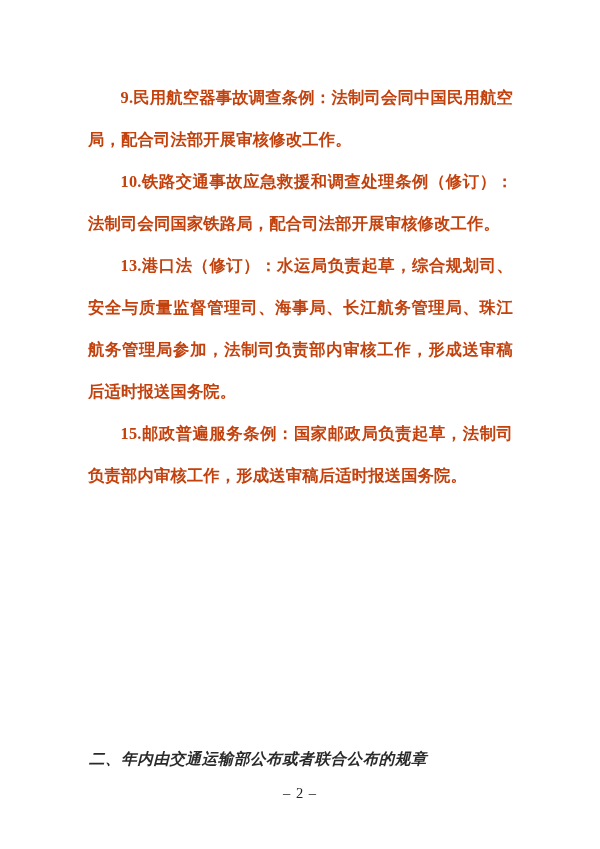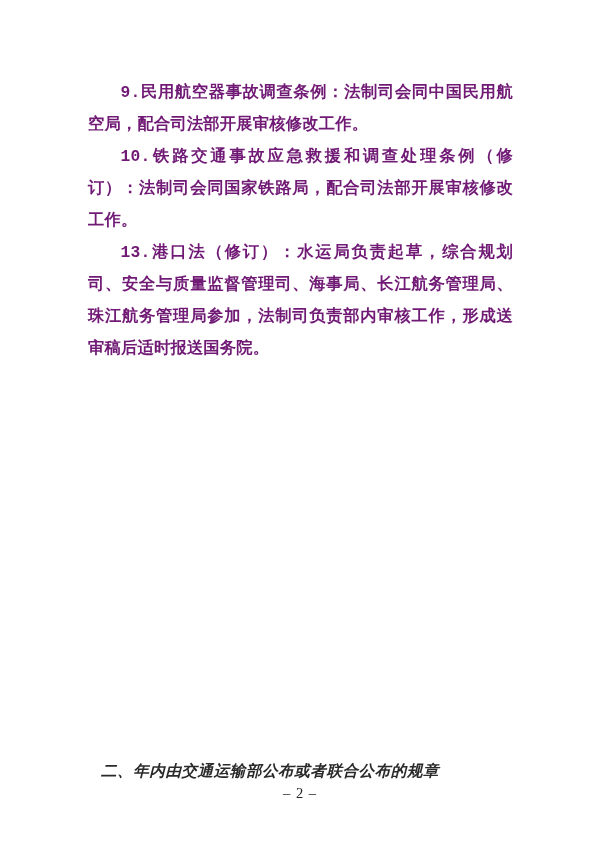--- a/index.html
+++ b/index.html
@@ -17,38 +17,38 @@
     width: 600px;
     height: 849px;
     background: #ffffff;
     overflow: hidden;
   }
   .body-text {
     position: absolute;
     left: 88px;
     right: 87px;
     top: 77px;
-    font-family: Liberation Mono, monospace;
+    font-family: Liberation Serif, serif;
     font-size: 16.3px;
     font-weight: 600;
-    line-height: 32px;
-    color: #701a75;
+    line-height: 42px;
+    color: #c2410c;
     text-align: justify;
     letter-spacing: 0.2px;
   }
   .body-text p.para {
     margin: 0;
     padding: 0;
     text-indent: 2em;
   }
   .section-heading {
     position: absolute;
     left: 89px;
     top: 747px;
-    margin: 12px;
+    margin: 0;
     font-family: "Liberation Serif", serif;
     font-style: italic;
     font-weight: 600;
     font-size: 15.5px;
     line-height: 24px;
     letter-spacing: 0.6px;
     color: #2a2a2a;
     white-space: nowrap;
   }
   .page-number {
@@ -66,19 +66,20 @@
 </style>
 </head>
 <body>
 
 <div class="page">
 
   <div class="body-text">
     <p class="para">9.民用航空器事故调查条例：法制司会同中国民用航空局，配合司法部开展审核修改工作。</p>
     <p class="para">10.铁路交通事故应急救援和调查处理条例（修订）：法制司会同国家铁路局，配合司法部开展审核修改工作。</p>
     <p class="para">13.港口法（修订）：水运局负责起草，综合规划司、安全与质量监督管理司、海事局、长江航务管理局、珠江航务管理局参加，法制司负责部内审核工作，形成送审稿后适时报送国务院。</p>
+    <p class="para">15.邮政普遍服务条例：国家邮政局负责起草，法制司负责部内审核工作，形成送审稿后适时报送国务院。</p>
   </div>
 
   <h2 class="section-heading">二、年内由交通运输部公布或者联合公布的规章</h2>
 
   <div class="page-number">– 2 –</div>
 
 </div>
 
 </body></html>

